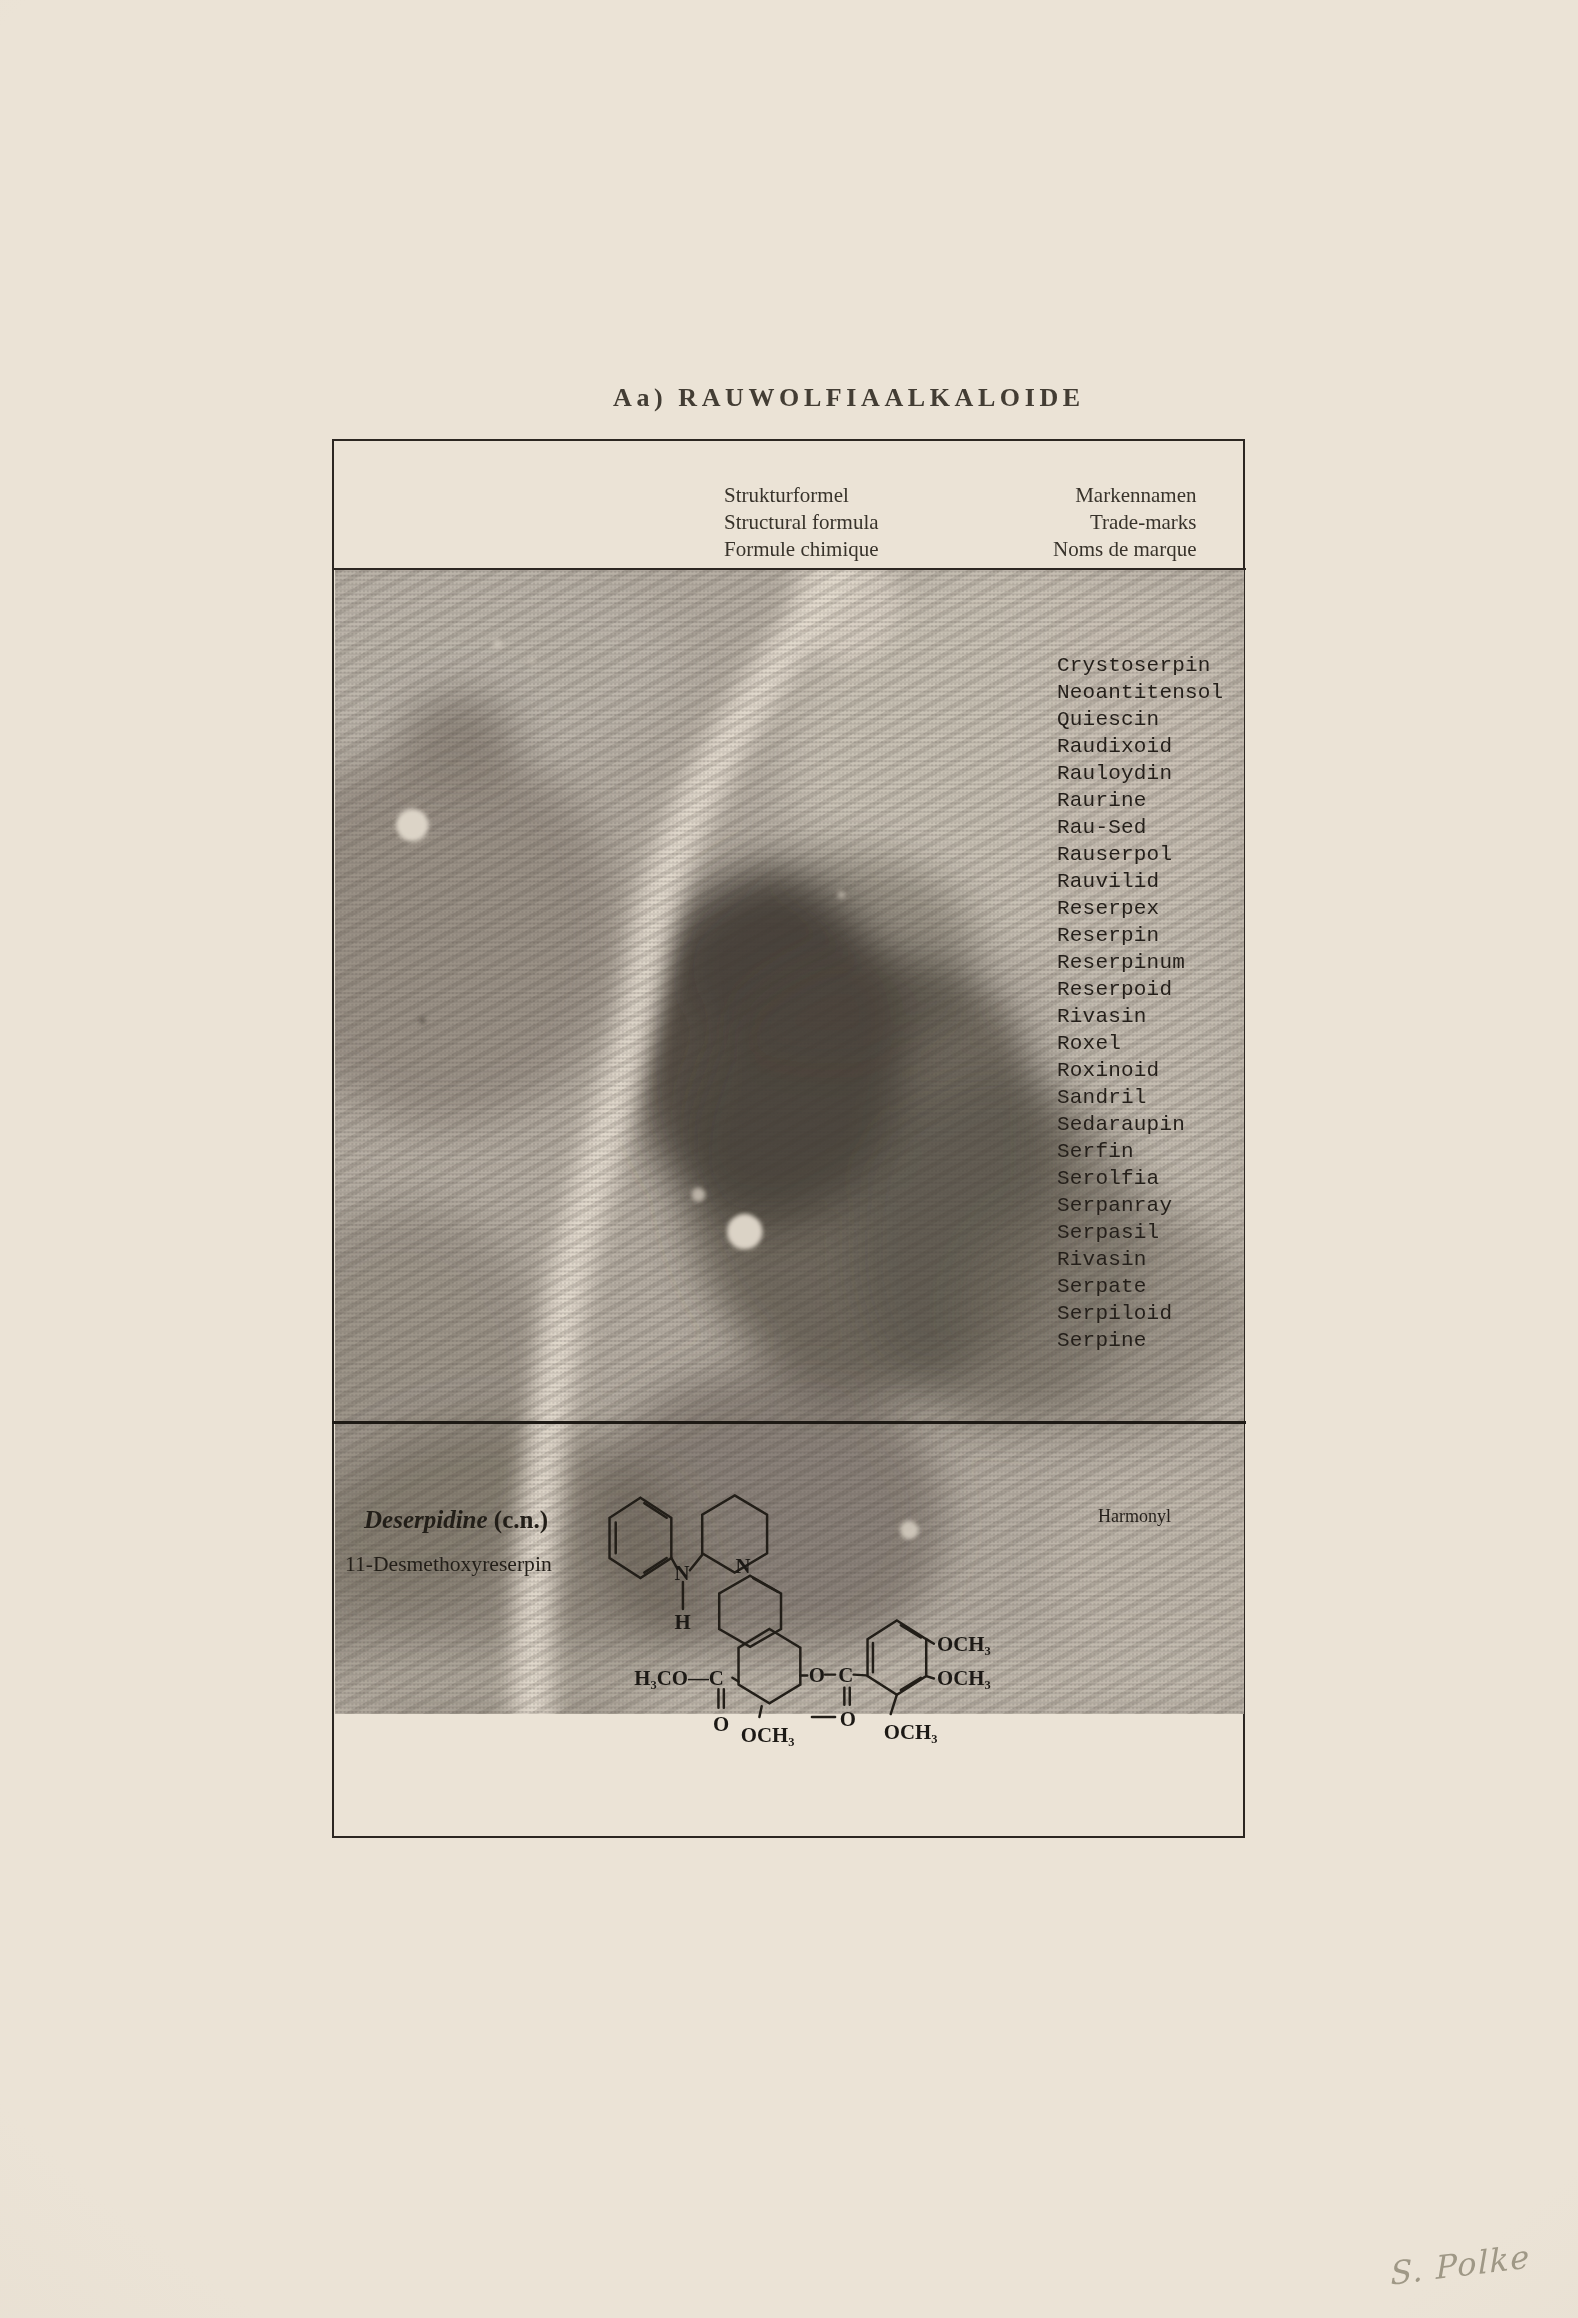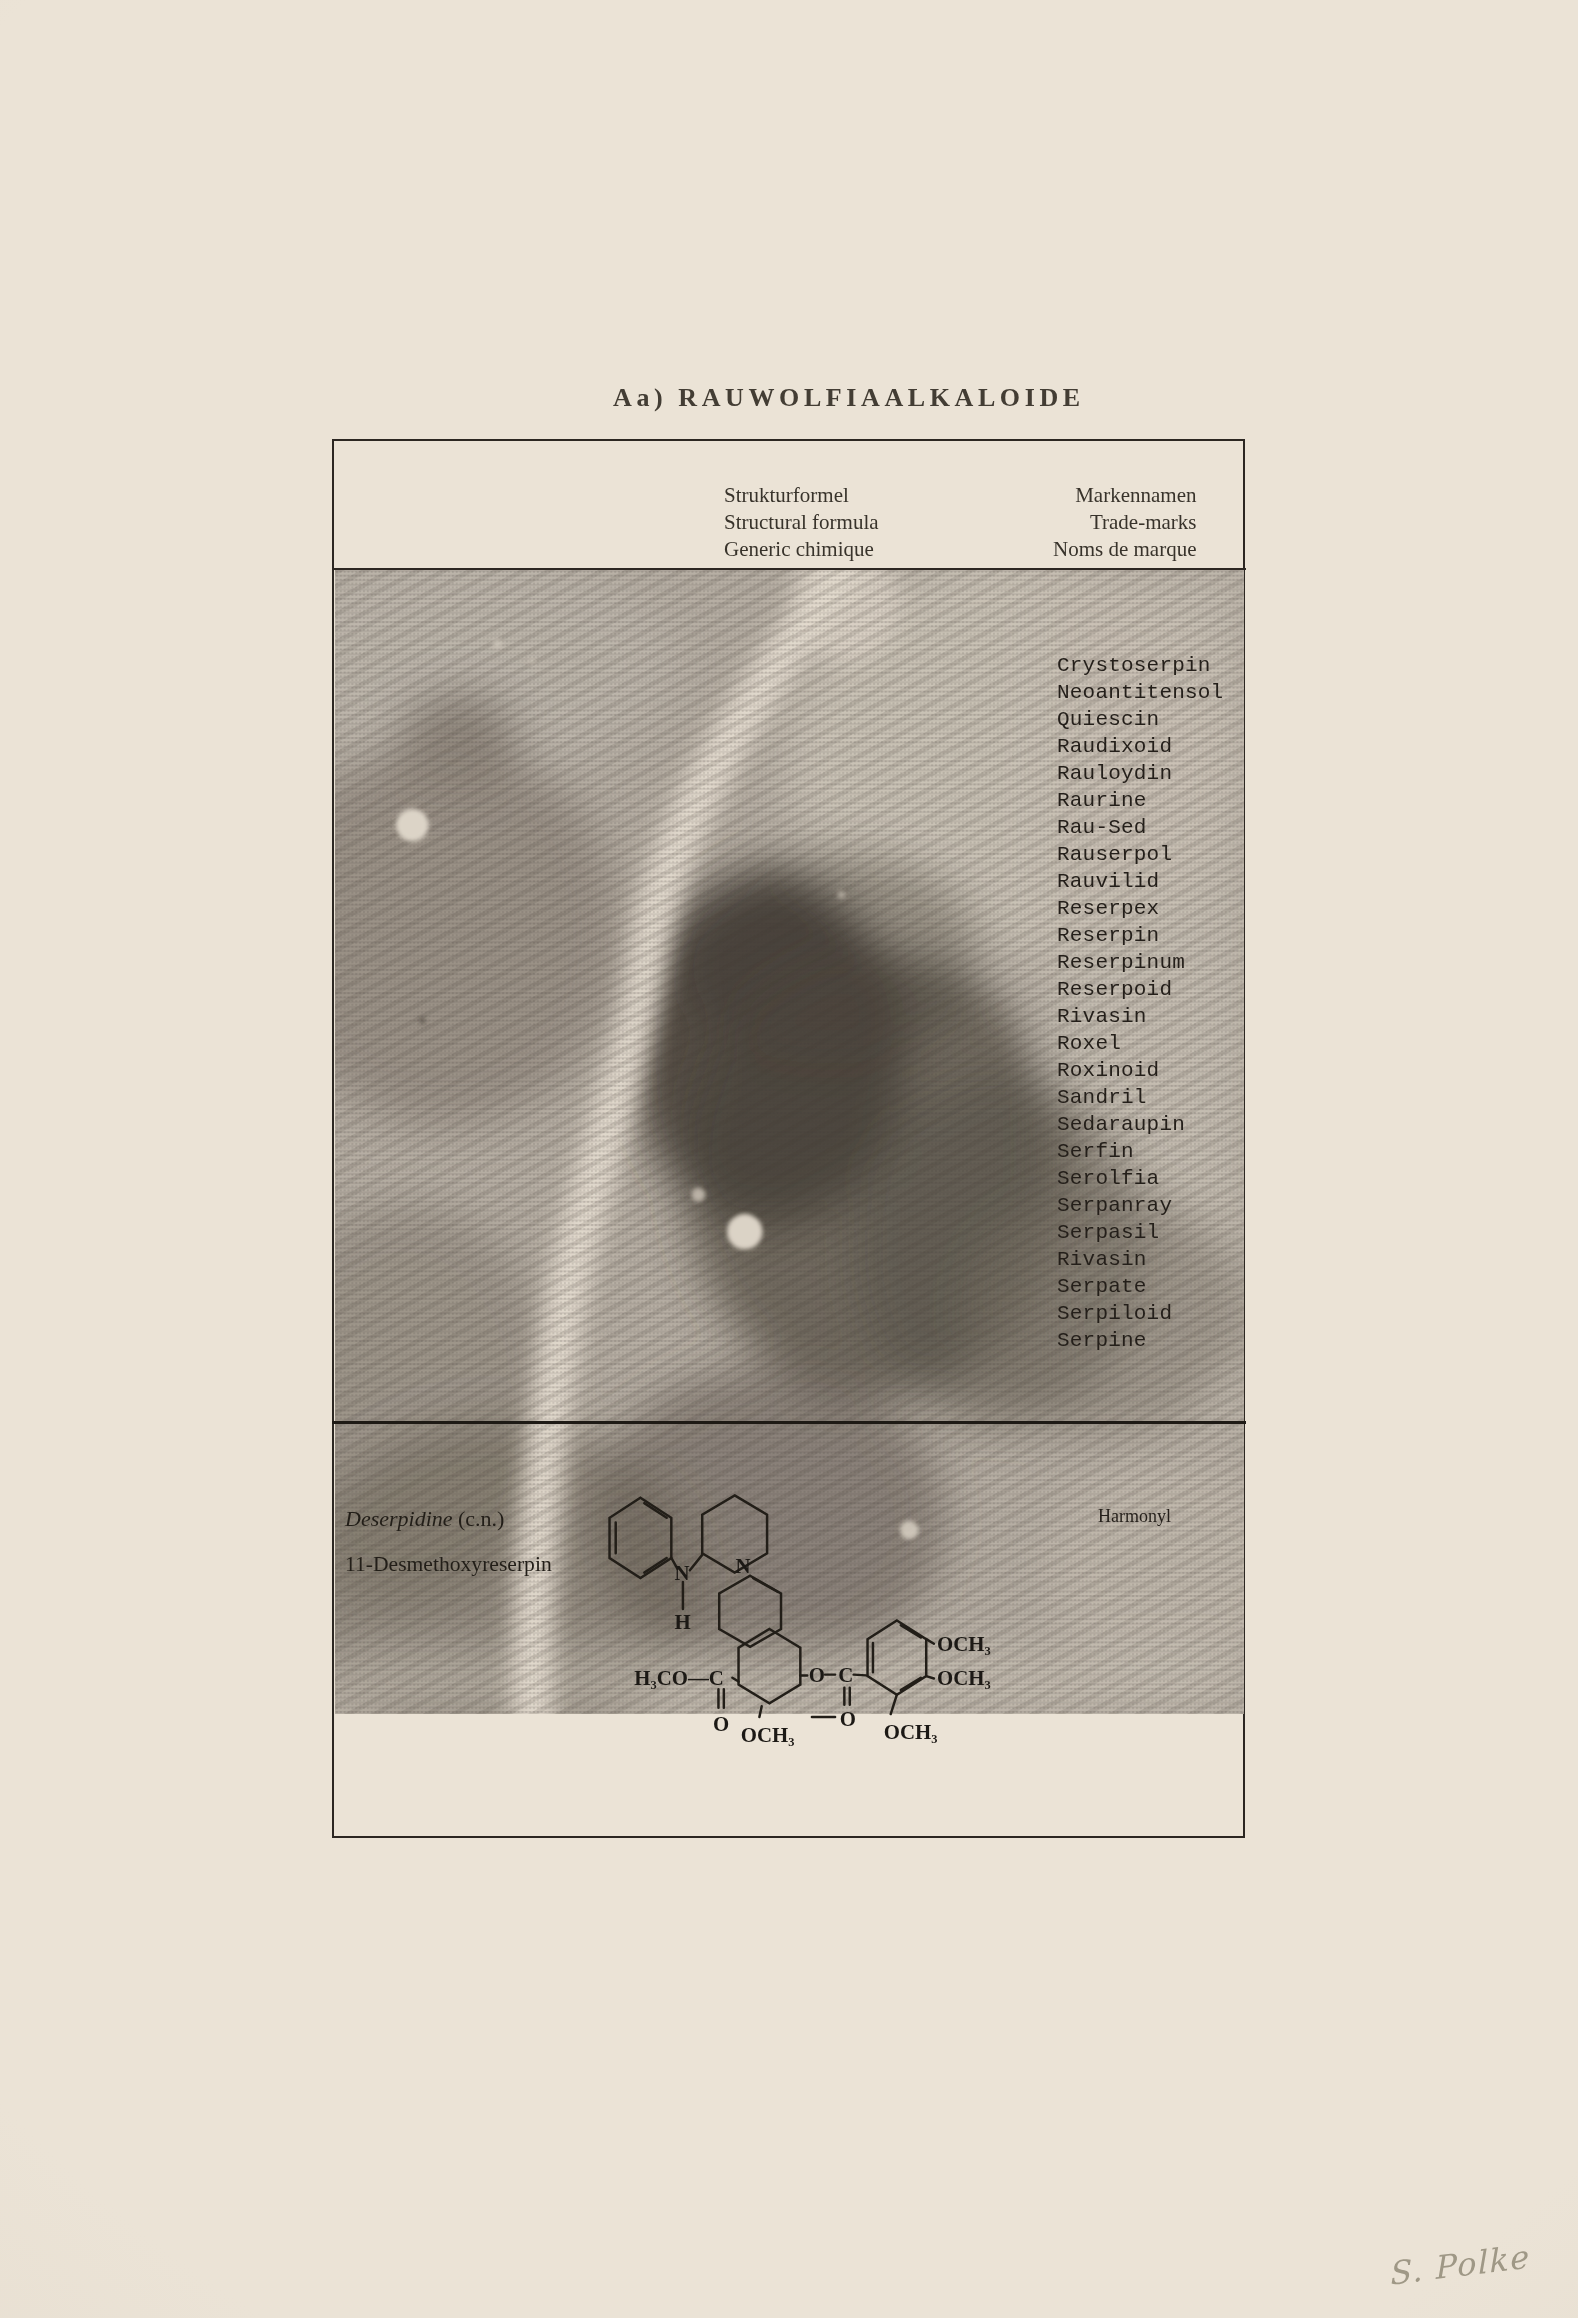--- a/index.html
+++ b/index.html
@@ -28,21 +28,21 @@
   .hdr-trade{left:1053px;top:482px;text-align:right;}
   .italic{font-style:italic;}
   .header-rule{position:absolute;left:332px;top:568px;width:914px;height:2.3px;background:#2c2722;}
   .halftone{position:absolute;left:335px;top:570px;width:909px;height:1144px;}
   .trade-list{
     position:absolute;left:1057px;top:652px;width:185px;
     font-size:21px;line-height:27px;color:#241f1a;font-family:Liberation Mono, monospace;
   }
   .trade-name{white-space:nowrap;letter-spacing:0.2px;}
   .row-divider{position:absolute;left:332px;top:1421px;width:914px;height:3.1px;background:#1e1a15;}
-  .generic2{position:absolute;left:345px;top:1506px;font-size:22px;color:#221e18;white-space:nowrap;}
+  .generic2{position:absolute;left:364px;top:1506px;font-size:25px;color:#221e18;white-space:nowrap;font-weight:bold;}
   .chem2{position:absolute;left:345px;top:1552px;font-size:21.6px;color:#221e18;white-space:nowrap;}
   .harmonyl{position:absolute;left:1098px;top:1506px;font-size:18px;color:#241f1a;}
   .formula-svg{position:absolute;left:603px;top:1490px;width:441px;height:258px;}
   .formula-svg text{font-family:"Liberation Serif","DejaVu Serif",serif;font-size:27px;font-weight:bold;fill:#1c1915;}
   .signature{
     position:absolute;left:1390px;top:2246px;
     font-size:32px;font-style:italic;color:#97907e;
     transform:rotate(-7deg) skewX(-6deg);
     letter-spacing:1.5px;opacity:.9;white-space:nowrap;
     font-family:"DejaVu Serif","Liberation Serif",serif;
@@ -54,21 +54,21 @@
 <div class="sheet">
 
   <div class="title">Aa) RAUWOLFIAALKALOIDE</div>
 
   <div class="table-frame"></div>
 
 
   <div class="hdr-col hdr-formula">
     <div>Strukturformel</div>
     <div>Structural formula</div>
-    <div>Generic chimique</div>
+    <div>Formule chimique</div>
   </div>
 
   <div class="hdr-col hdr-trade">
     <div>Markennamen</div>
     <div>Trade-marks</div>
     <div>Noms de marque</div>
   </div>
 
   <div class="header-rule"></div>
 

